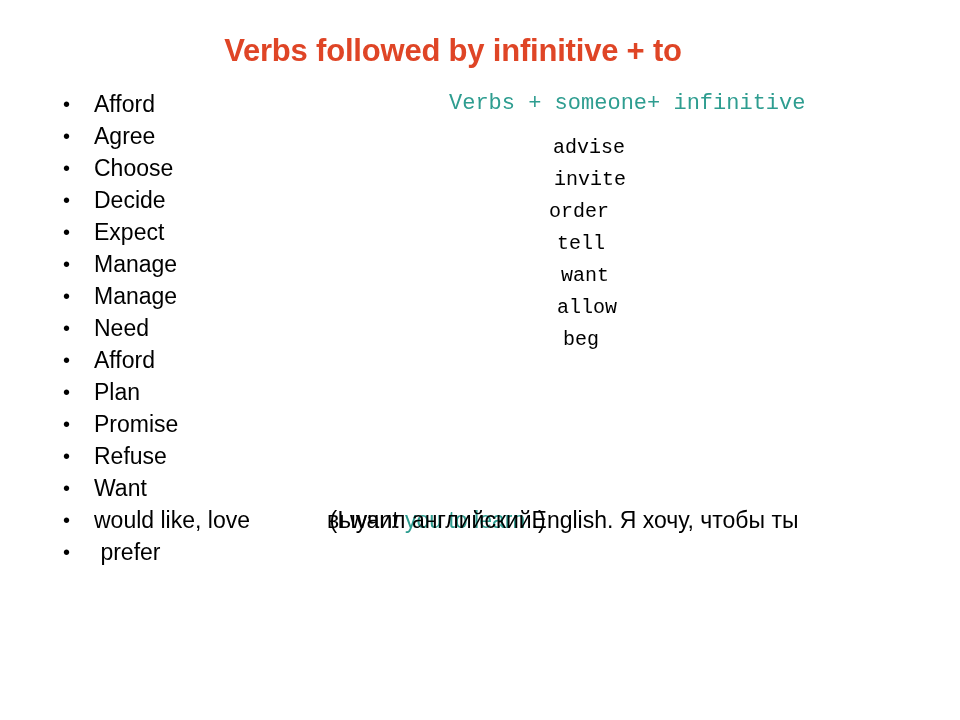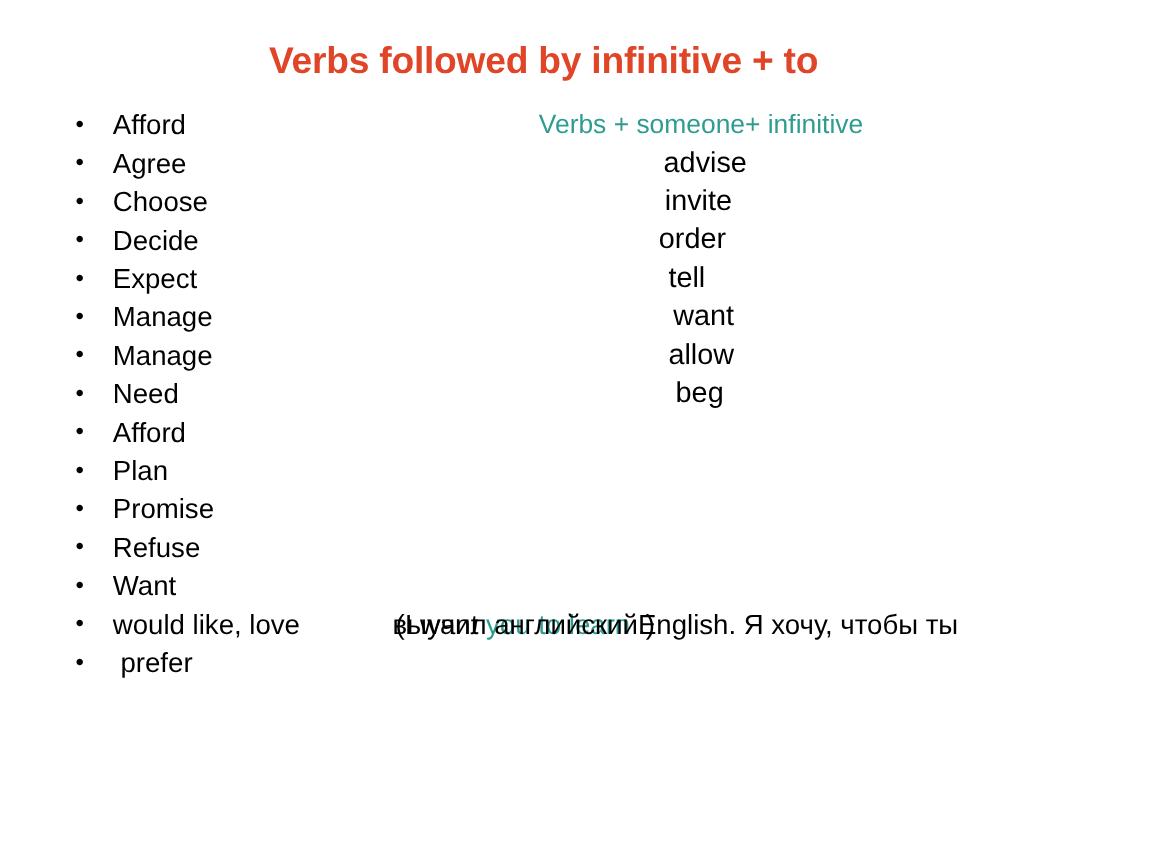--- a/index.html
+++ b/index.html
@@ -72,38 +72,40 @@
     white-space: pre;
   }
 
   
   .right-col {
     position: absolute;
     left: 0;
     top: 88px;
     width: 960px;
     height: 260px;
+    font-family: Liberation Mono, monospace;
   }
   .right-heading {
     position: absolute;
     left: 449px;
     top: 0;
     height: 32px;
     line-height: 32px;
     font-size: 22px;
     color: #2e9d90;
     white-space: pre;
   }
   .right-row {
     position: absolute;
     height: 32px;
     line-height: 32px;
-    font-size: 24px;
-    color: #000000;
-    white-space: pre;
+    font-size: 20px;
+    color: #000000;
+    white-space: pre;
+    margin-top: 12px;
   }
 
   
   .example {
     position: absolute;
     font-size: 23px;
     line-height: 32px;
     color: #000000;
     white-space: pre;
   }

